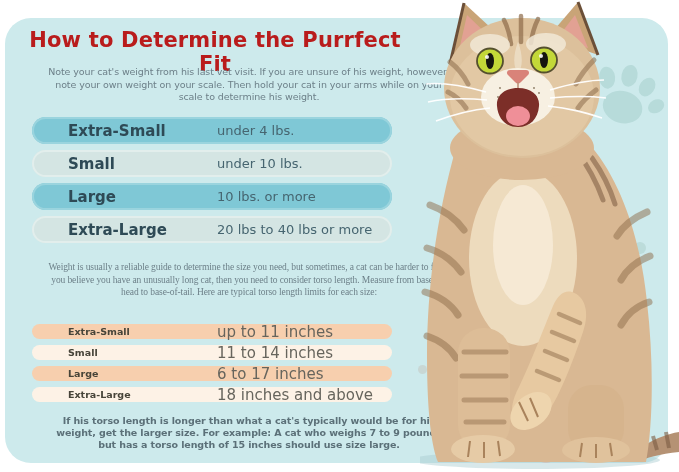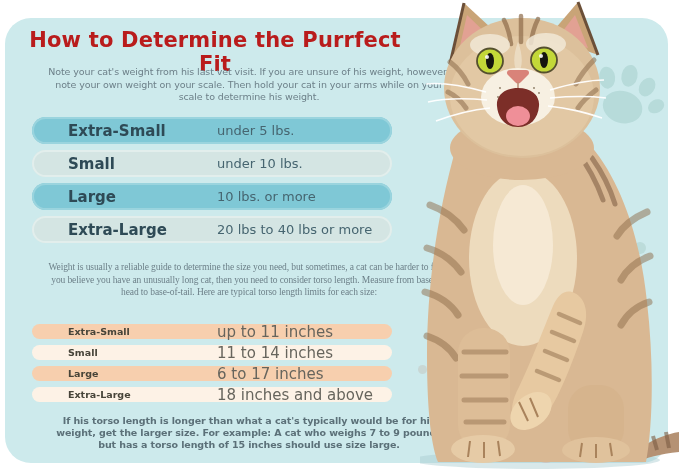--- a/index.html
+++ b/index.html
@@ -49,21 +49,21 @@
 
   <div class="card">
 
     <div class="title">How to Determine the Purrfect Fit</div>
 
     <div class="para intro">Note your cat's weight from his last vet visit. If you are unsure of his weight, however, note your own weight on your scale. Then hold your cat in your arms while on your scale to determine his weight.</div>
 
     <div class="tbl weight">
       <div class="row teal-dark">
         <span class="lbl">Extra-Small</span>
-        <span class="val">under 5 lbs.</span>
+        <span class="val">under 4 lbs.</span>
       </div>
       <div class="row teal-light">
         <span class="lbl">Small</span>
         <span class="val">under 10 lbs.</span>
       </div>
       <div class="row teal-dark">
         <span class="lbl">Large</span>
         <span class="val">10 lbs. or more</span>
       </div>
       <div class="row teal-light">

